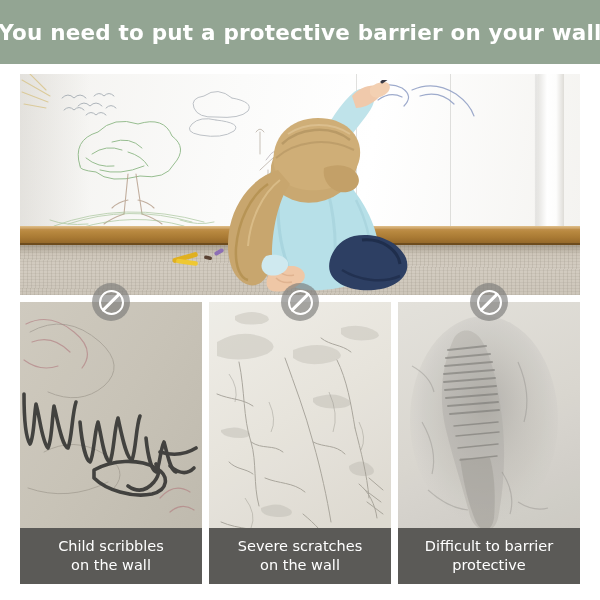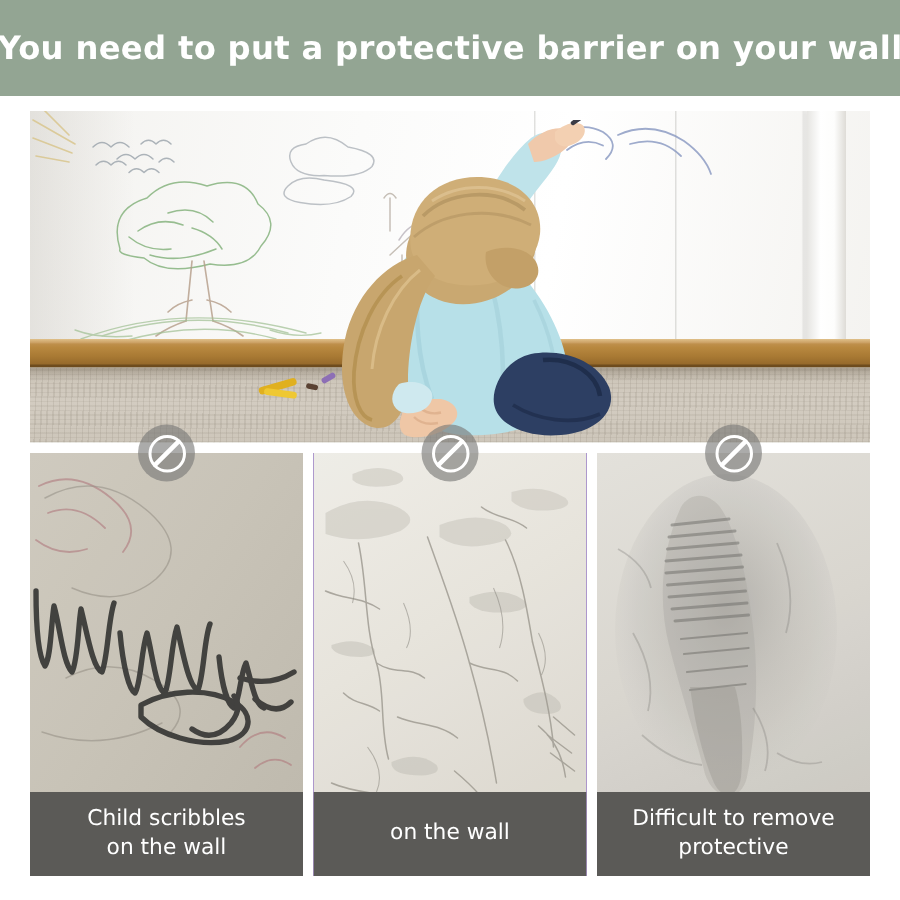--- a/index.html
+++ b/index.html
@@ -358,20 +358,21 @@
           <path d="M20 160 C28 168 36 166 44 172"></path>
           <path d="M112 36 C122 44 132 42 142 50"></path>
         </g>
         <g fill="none" stroke="#8c8880" stroke-width=".7" opacity=".6">
           <path d="M20 72 q10 14 6 28 M60 100 q8 18 2 30 M120 90 q10 22 4 40
                    M36 196 q12 16 6 30 M150 120 q8 16 2 28"></path>
         </g>
         <rect width="182" height="282" fill="#fff" opacity=".05"></rect>
       </svg>
       <div class="panel-caption">
+        <span>Severe scratches</span>
         <span>on the wall</span>
       </div>
     </div>
 
     <div class="panel">
       <svg class="panel-photo" viewBox="0 0 182 282" preserveAspectRatio="none">
         <defs>
           <linearGradient id="wall3" x1="0" y1="0" x2="0.3" y2="1">
             <stop offset="0%" stop-color="#e2e0da"></stop>
             <stop offset="55%" stop-color="#d8d5ce"></stop>
@@ -415,21 +416,21 @@
           <path d="M24 120 q16 28 10 52"></path>
           <path d="M120 60 q14 32 6 60"></path>
           <path d="M104 170 q14 22 8 42"></path>
           <path d="M30 188 q20 18 40 20"></path>
           <path d="M120 200 q16 10 30 6"></path>
           <path d="M14 64 q18 10 22 26"></path>
         </g>
         <rect width="182" height="282" fill="#fff" opacity=".04"></rect>
       </svg>
       <div class="panel-caption">
-        <span>Difficult to remove</span>
+        <span>Difficult to barrier</span>
         <span>protective</span>
       </div>
     </div>
   </div>
 
   <div class="badge-row">
     <div class="badge-slot" style="left:0px;">
       <div class="no-badge">
         <div class="ring">
             <div class="slash"></div>

